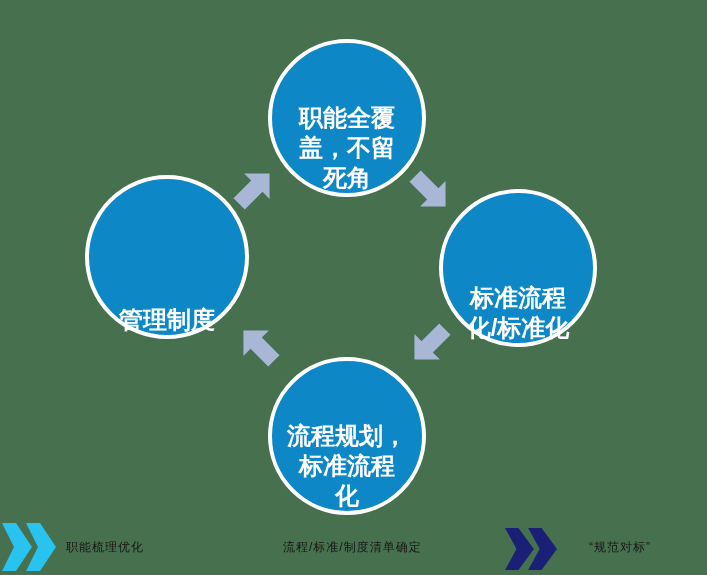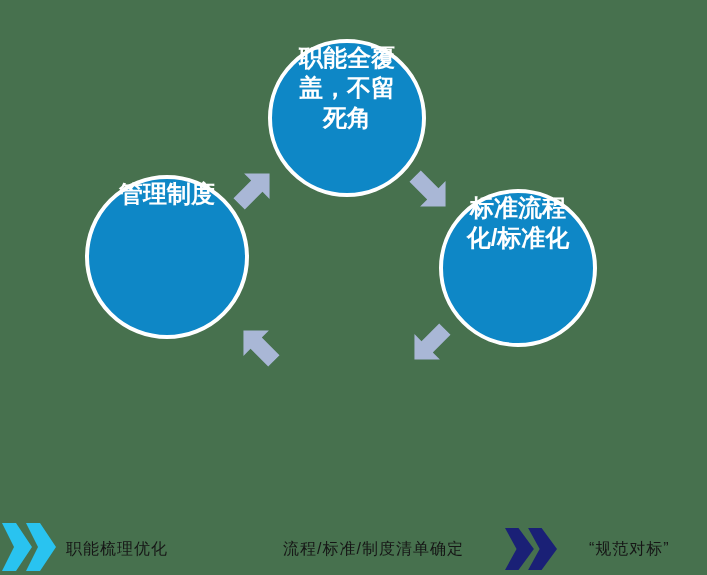--- a/index.html
+++ b/index.html
@@ -5,21 +5,21 @@
   html,body { margin:0; padding:0; }
   .stage {
     position:relative; width:707px; height:575px;
     background:#47714e; overflow:hidden;
     font-family:"Liberation Sans", sans-serif;
   }
   
   .circle {
     position:absolute; box-sizing:border-box; border-radius:50%;
     background:#0e87c6; border:4px solid #ffffff;
-    display:flex; align-items:flex-start; justify-content:center;
+    display:flex; align-items:flex-end; justify-content:center;
   }
   .circle .label {
     color:#ffffff; font-weight:bold; font-size:24px; line-height:1.25;
     text-align:center; white-space:pre-line;
   }
   .circle-top    { left:268px; top:39px;  width:158px; height:158px; }
   .circle-right  { left:439px; top:189px; width:158px; height:158px; }
   .circle-bottom { left:268px; top:357px; width:158px; height:158px; }
   .circle-left   { left:85px;  top:175px; width:164px; height:164px; }
 
@@ -27,21 +27,21 @@
   .arrow { position:absolute; width:56px; height:56px; }
   .arrow svg { display:block; }
   .arrow-ne svg { transform:rotate(-45deg); }
   .arrow-se svg { transform:rotate(45deg); }
   .arrow-sw svg { transform:rotate(135deg); }
   .arrow-nw svg { transform:rotate(-135deg); }
   .arrow polygon { fill:#a9b7d6; }
 
   
   .footer-label {
-    position:absolute; top:539px; font-size:16px; color:#161616;
+    position:absolute; top:539px; font-size:12px; color:#161616;
     letter-spacing:1px; white-space:nowrap;
   }
   .footer-label-0 { left:66px; }
   .footer-label-1 { left:283px; }
   .footer-label-2 { left:589px; }
   .chevron { position:absolute; }
   .chevron-cyan { left:2px;  top:523px; }
   .chevron-cyan polygon { fill:#29c3f0; }
   .chevron-navy { left:505px; top:528px; }
   .chevron-navy polygon { fill:#1a2076; }
@@ -52,20 +52,25 @@
 <div class="stage">
 
   <div class="circle circle-top">
     <div class="label">职能全覆
 盖，不留
 死角</div>
   </div>
   <div class="circle circle-right">
     <div class="label">标准流程
 化/标准化</div>
+  </div>
+  <div class="circle circle-bottom">
+    <div class="label">流程规划，
+标准流程
+化</div>
   </div>
   <div class="circle circle-left">
     <div class="label">管理制度</div>
   </div>
 
   <div class="arrow arrow-ne" style="left:226px; top:161px;">
     <svg width="56" height="56" viewBox="0 0 56 56">
       <polygon points="7,20 32,20 32,10 50,28 32,46 32,36 7,36"></polygon>
     </svg>
   </div>

